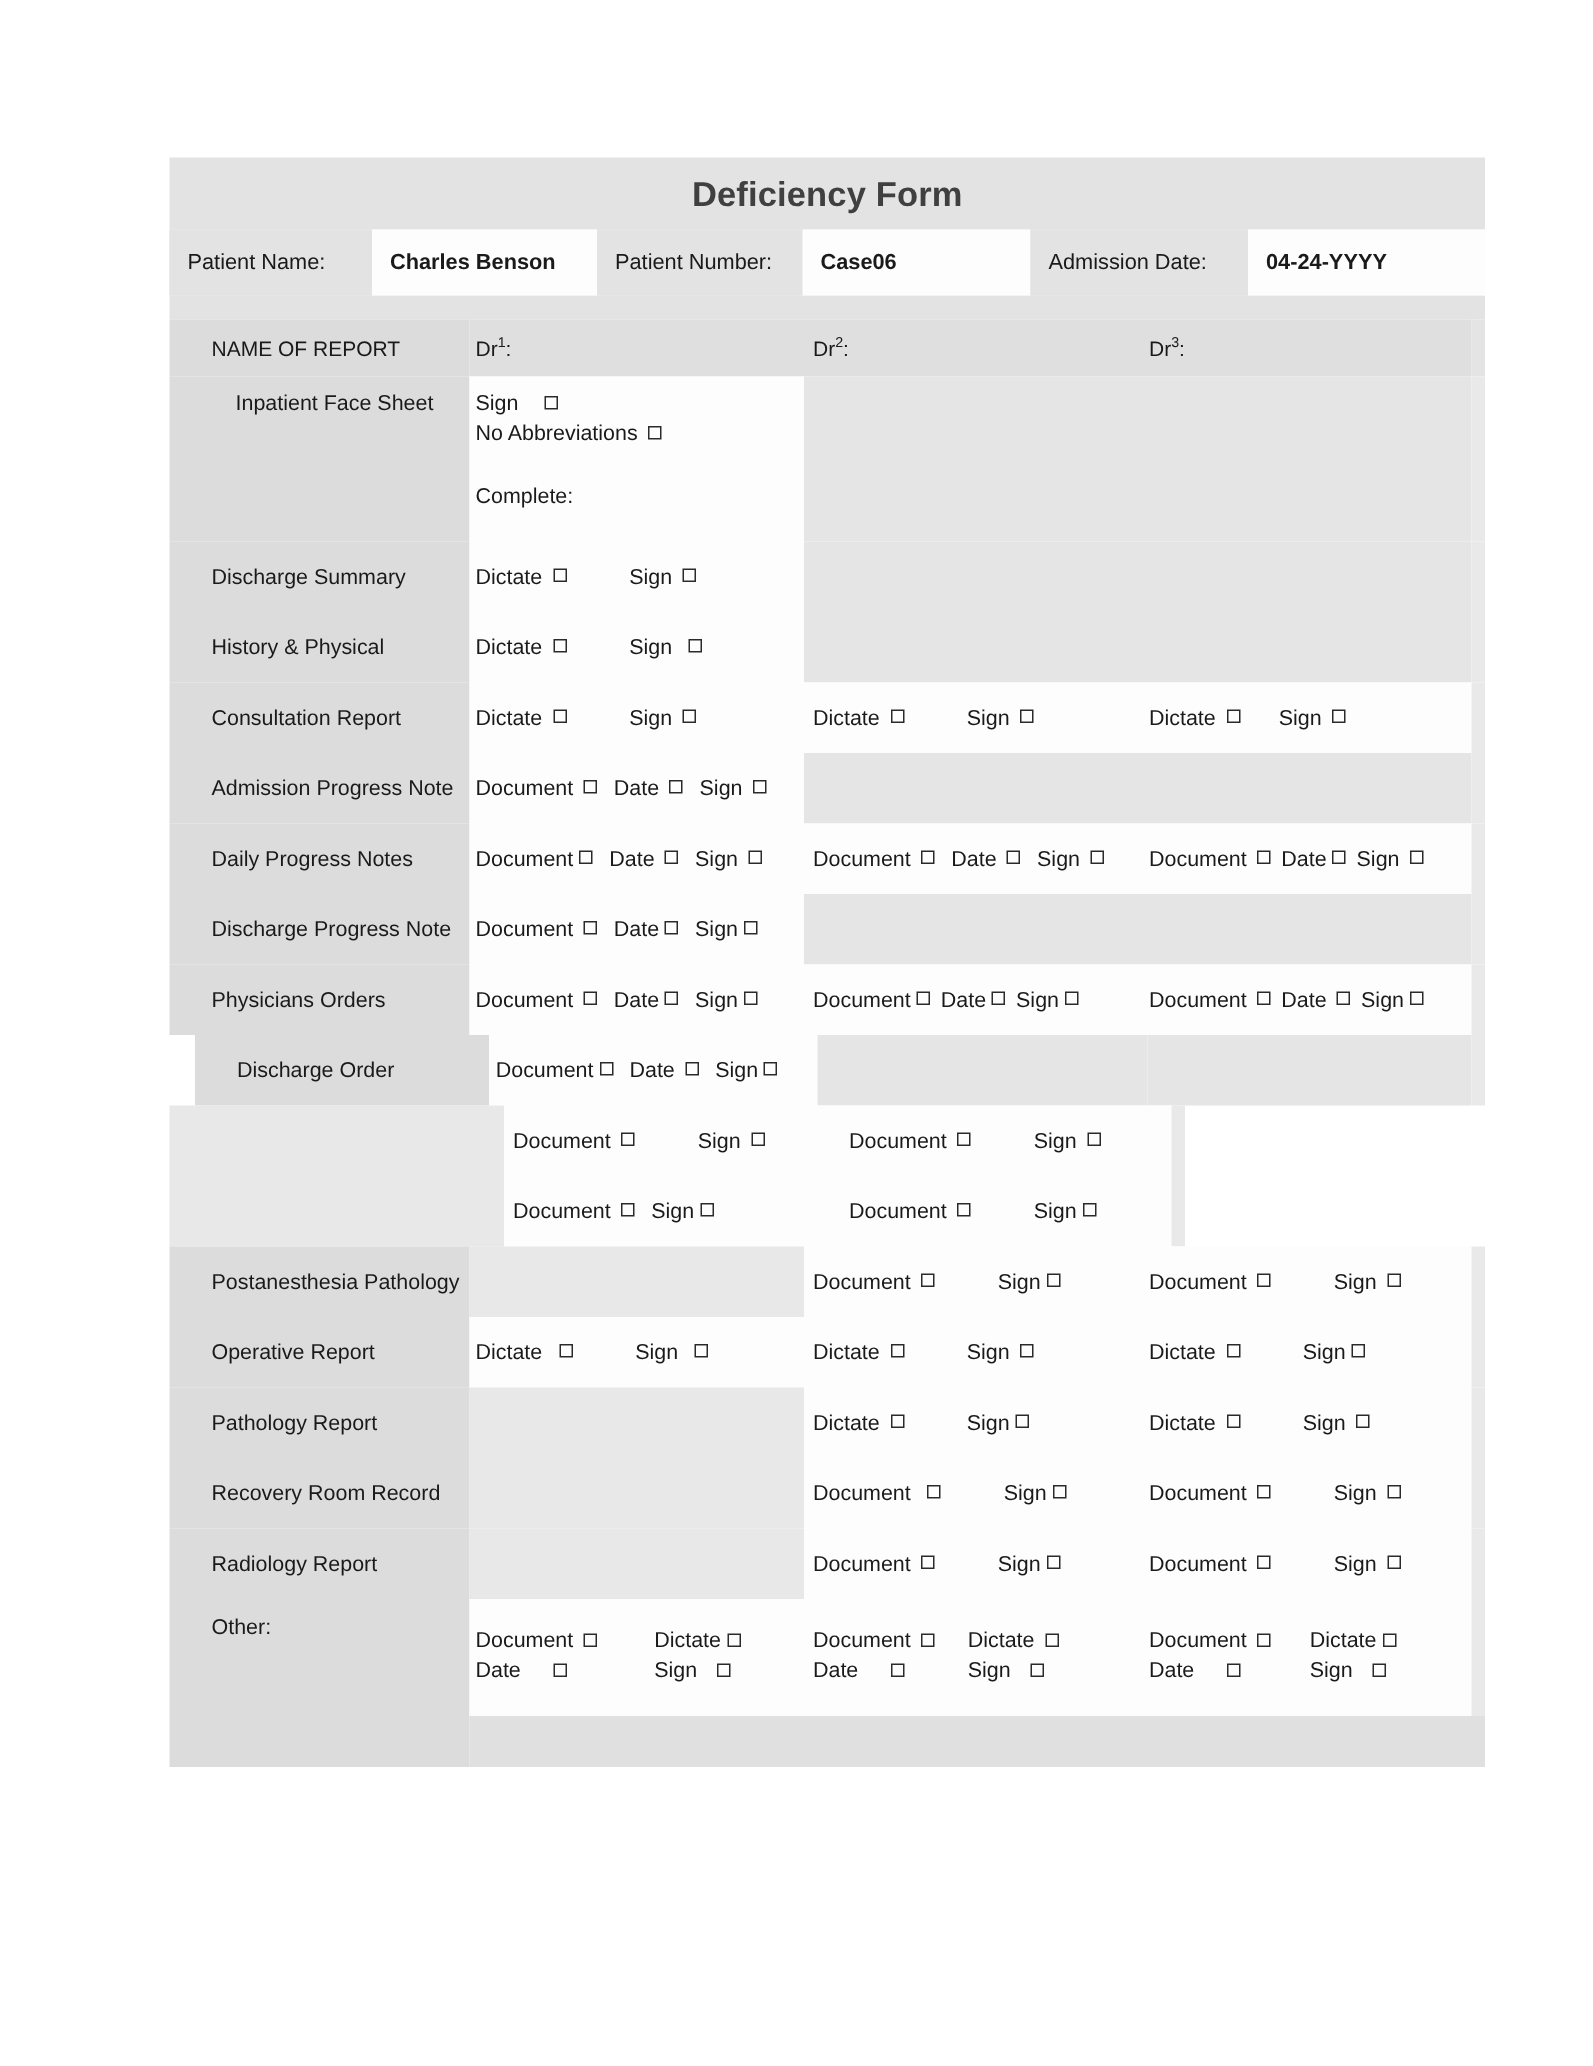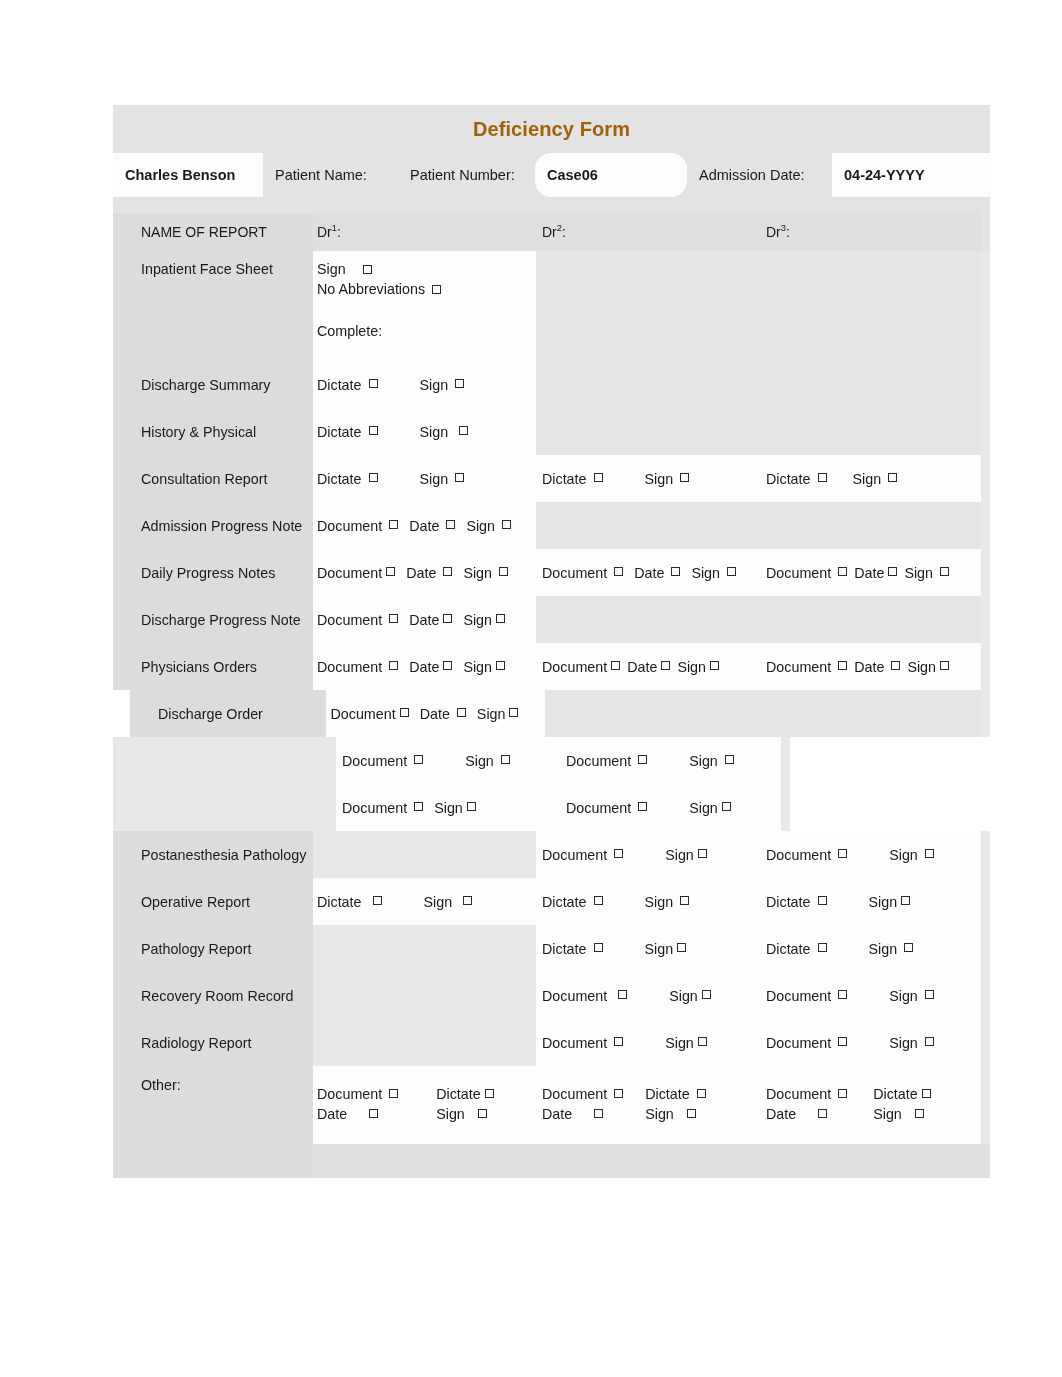--- a/index.html
+++ b/index.html
@@ -25,23 +25,23 @@
 
   
   .title-band {
     background: #e3e3e3;
     height: 48px;
     display: flex;
     align-items: center;
     justify-content: center;
   }
   .title-band .title {
-    font-size: 20px;
+    font-size: 23px;
     font-weight: bold;
-    color: #a16207;
+    color: #404040;
     letter-spacing: 0.1px;
   }
 
   
   .info-row {
     display: flex;
     height: 44px;
     background: #e3e3e3;
     align-items: stretch;
   }
@@ -54,21 +54,21 @@
   }
   .info-label { background: #e3e3e3; }
   .info-value {
     background: #fdfdfd;
     font-weight: bold;
     font-size: 14.5px;
   }
   .iw-name-lbl  { width: 135px; }
   .iw-name-val  { width: 150px; }
   .iw-num-lbl   { width: 137px; }
-  .iw-num-val   { width: 152px; border-radius: 16px; }
+  .iw-num-val   { width: 152px; }
   .iw-date-lbl  { width: 145px; }
   .iw-date-val  { width: 158px; }
 
   .gap-band {
     background: #e3e3e3;
     height: 16px;
   }
 
   
   .grid { display: block; }
@@ -169,22 +169,22 @@
 </head>
 <body>
 
 <div class="page">
 
   <div class="title-band">
     <div class="title">Deficiency Form</div>
   </div>
 
   <div class="info-row">
+    <div class="info-cell info-label iw-name-lbl">Patient Name:</div>
     <div class="info-cell info-value iw-name-val">Charles Benson</div>
-    <div class="info-cell info-label iw-name-lbl">Patient Name:</div>
     <div class="info-cell info-label iw-num-lbl">Patient Number:</div>
     <div class="info-cell info-value iw-num-val">Case06</div>
     <div class="info-cell info-label iw-date-lbl">Admission Date:</div>
     <div class="info-cell info-value iw-date-val">04-24-YYYY</div>
   </div>
 
   <div class="gap-band"></div>
 
   <div class="grid">
 
@@ -199,21 +199,21 @@
         <span class="hdr-text"><span>Dr</span><sup>2</sup><span>:</span></span>
       </div>
       <div class="cell c-dr3">
         <span class="hdr-text"><span>Dr</span><sup>3</sup><span>:</span></span>
       </div>
       <div class="cell c-tail"></div>
     </div>
 
     <div class="grid-row">
       <div class="cell c-name" style="height:110px;">
-        <div style="padding-top:9px;"><span class="row-label">Inpatient Face Sheet</span></div>
+        <div style="padding-top:9px;margin-left:16px;"><span class="row-label">Inpatient Face Sheet</span></div>
       </div>
       <div class="cell c-dr1" style="height:110px;">
         <div class="ifs">
           <div class="line"><span>Sign</span><span class="box" style="margin-left:17px;"></span></div>
           <div class="line"><span>No Abbreviations</span><span class="box"></span></div>
           <div class="complete">Complete:</div>
         </div>
       </div>
       <div class="cell c-dr2 empty" style="height:110px;"></div>
       <div class="cell c-dr3 empty" style="height:110px;"></div>

